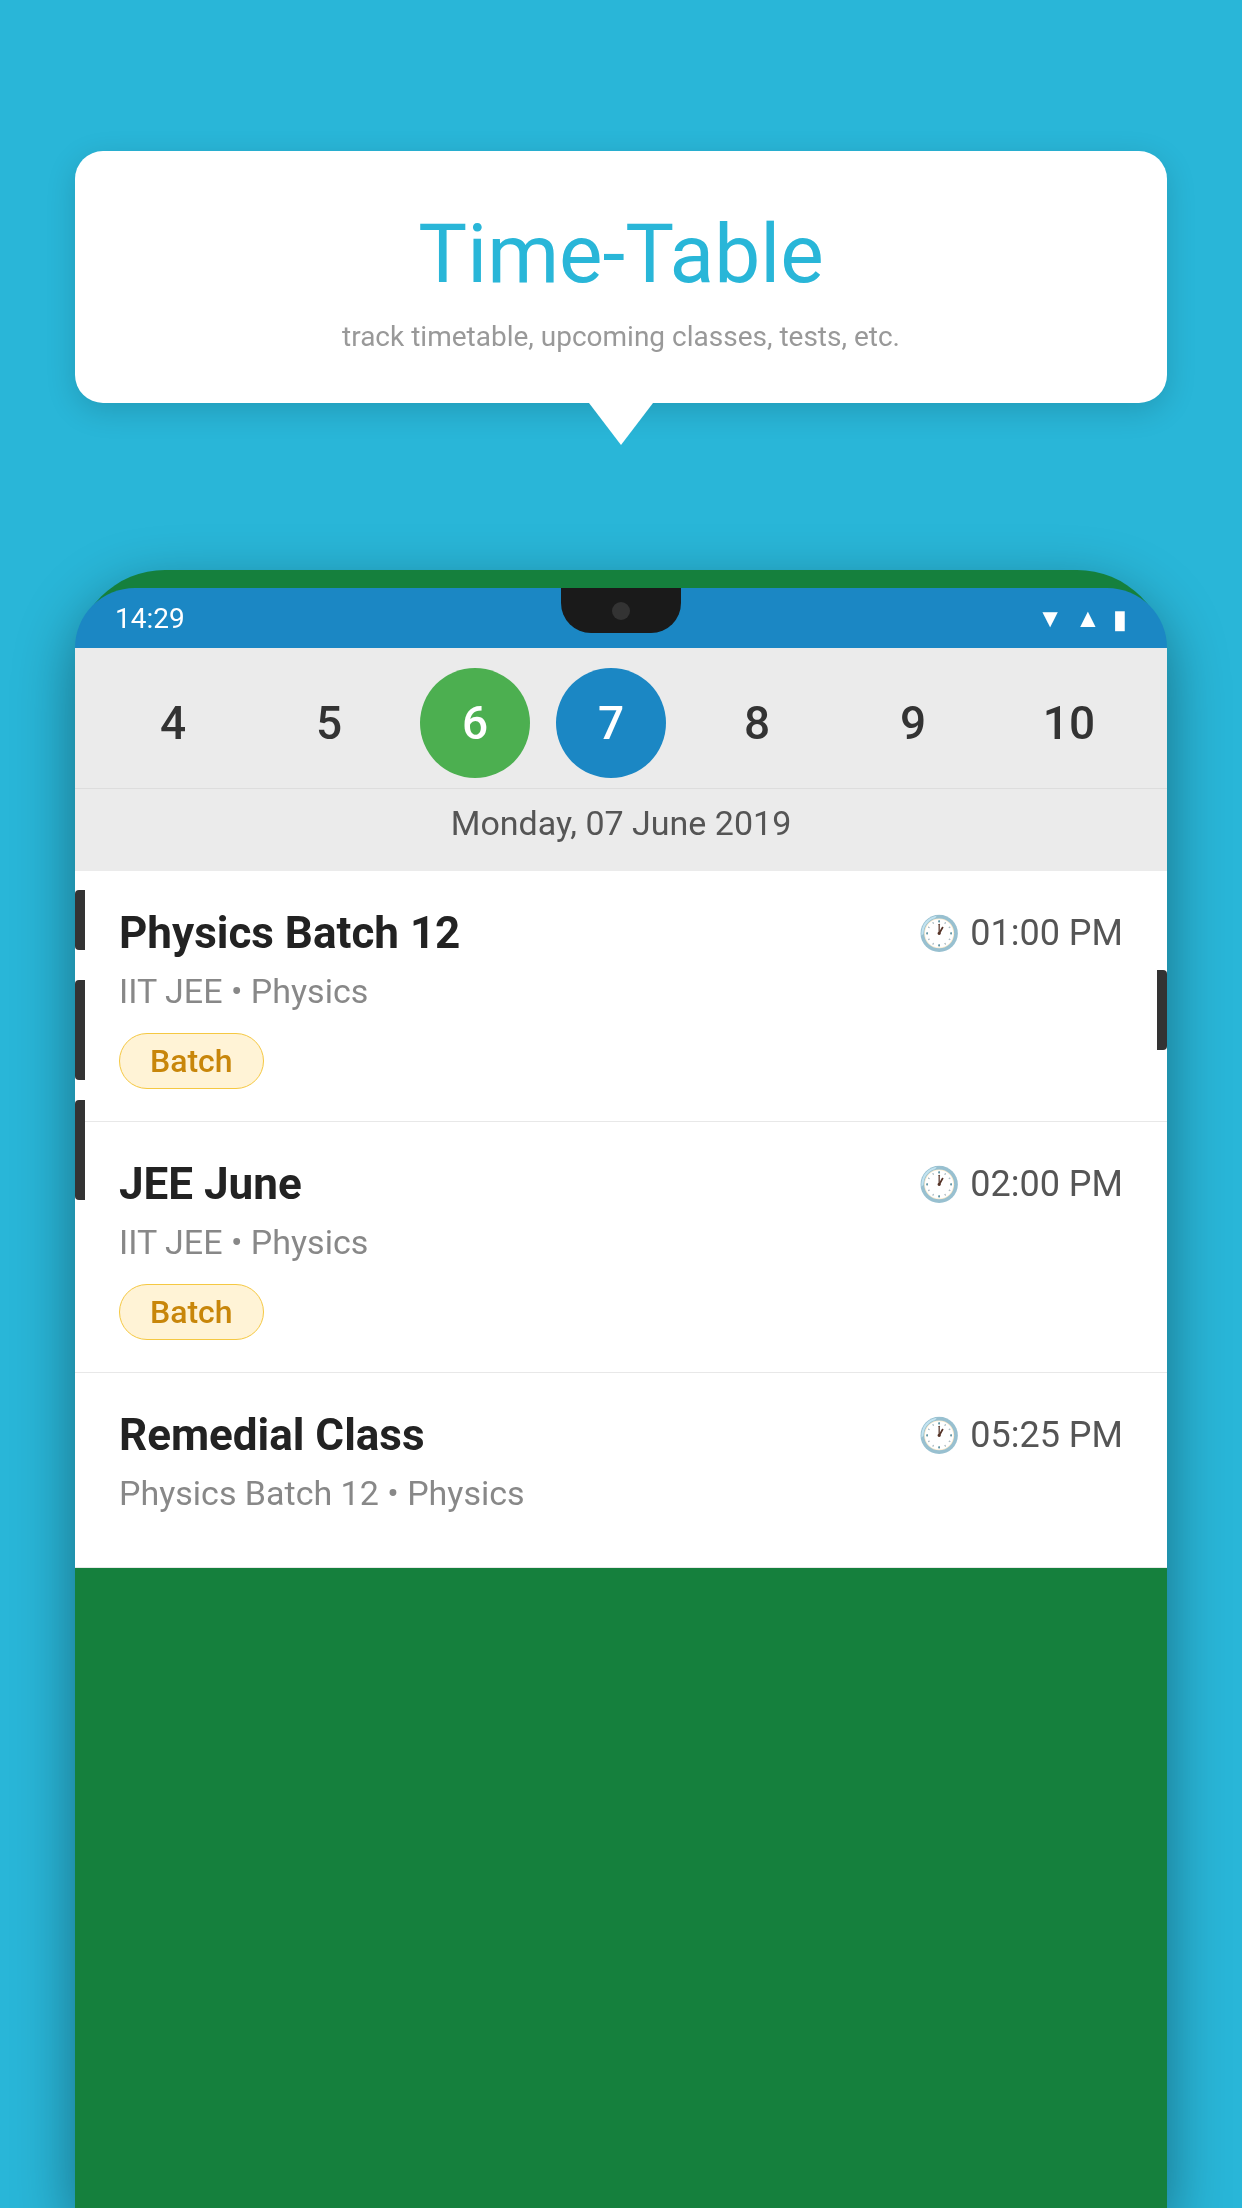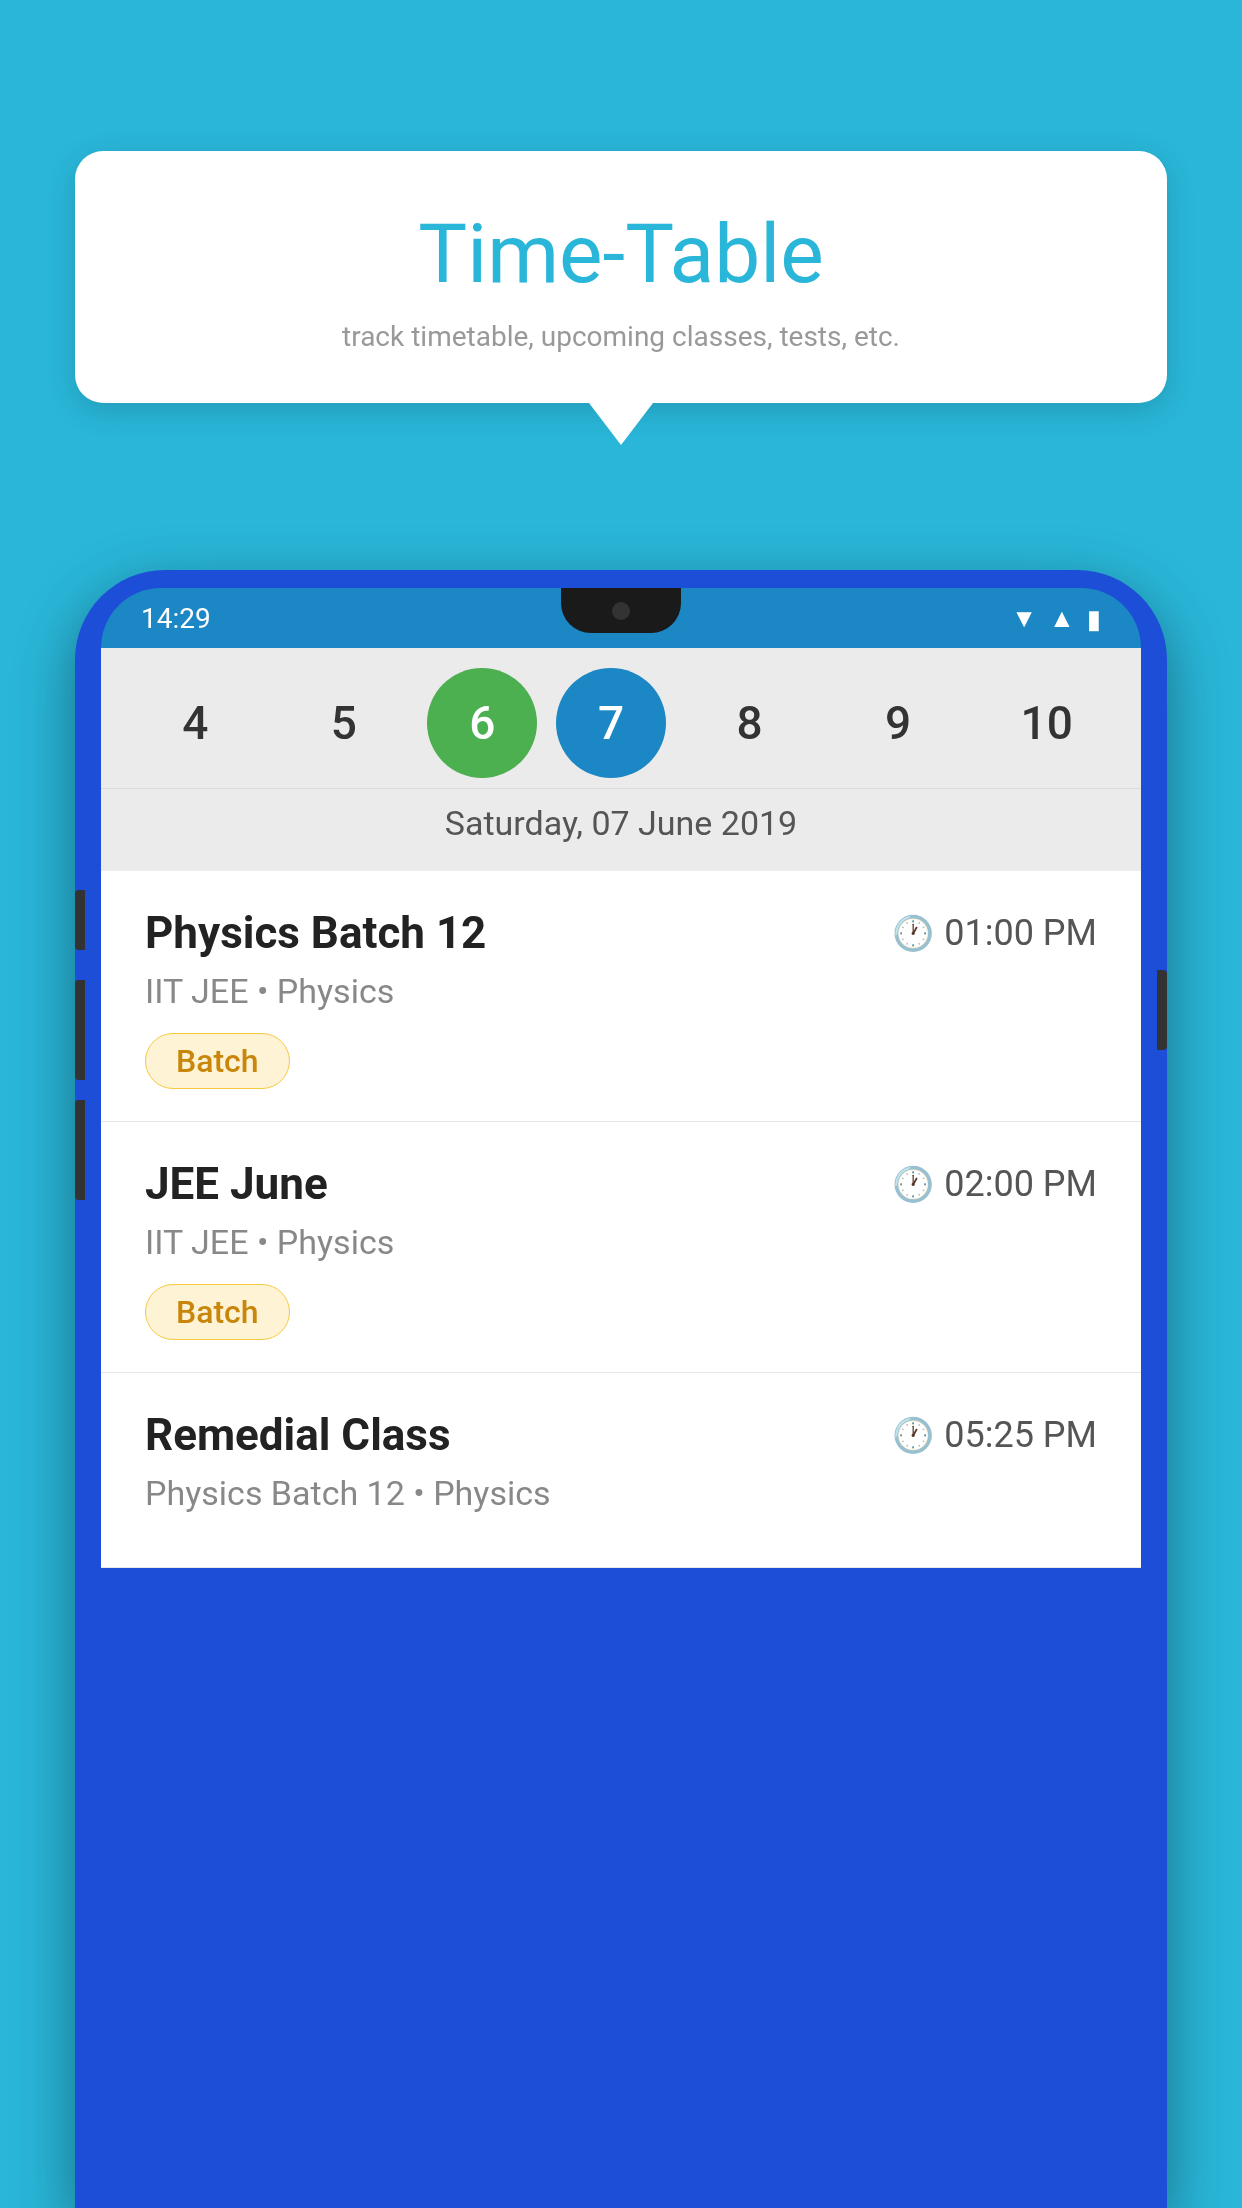--- a/index.html
+++ b/index.html
@@ -51,23 +51,23 @@
       font-weight: 400;
     }
 
     
     .phone-frame {
       position: absolute;
       top: 570px;
       left: 75px;
       right: 75px;
       bottom: 0;
-      background: #1d4ed8;
+      background: #15803d;
       border-radius: 90px 90px 0 0;
-      padding: 18px 26px 0;
+      padding: 18px 0 0;
       box-shadow: 0 20px 60px rgba(0,0,0,0.4);
     }
 
     
     .phone-top-bar {
       position: relative;
       height: 60px;
       background: #1B87C4;
       border-radius: 70px 70px 0 0;
       display: flex;
@@ -356,21 +356,21 @@
     <div class="calendar-strip">
       <div class="day-numbers">
         <span class="day-num">4</span>
         <span class="day-num">5</span>
         <span class="day-num today">6</span>
         <span class="day-num selected">7</span>
         <span class="day-num">8</span>
         <span class="day-num">9</span>
         <span class="day-num">10</span>
       </div>
-      <div class="selected-date-label">Saturday, 07 June 2019</div>
+      <div class="selected-date-label">Monday, 07 June 2019</div>
     </div>
 
     <div class="class-list">
 
       <div class="class-item">
         <div class="class-item-header">
           <span class="class-name">Physics Batch 12</span>
           <span class="class-time">
             <span class="clock-icon">🕐</span>
             01:00 PM

